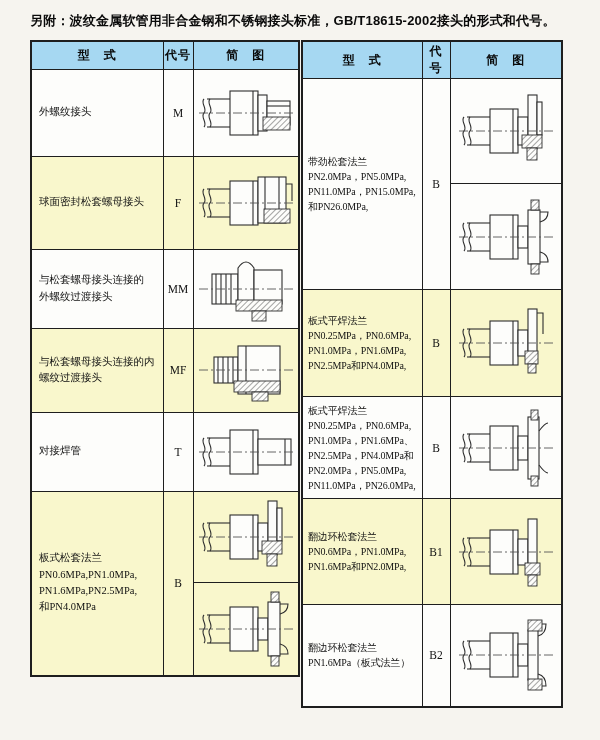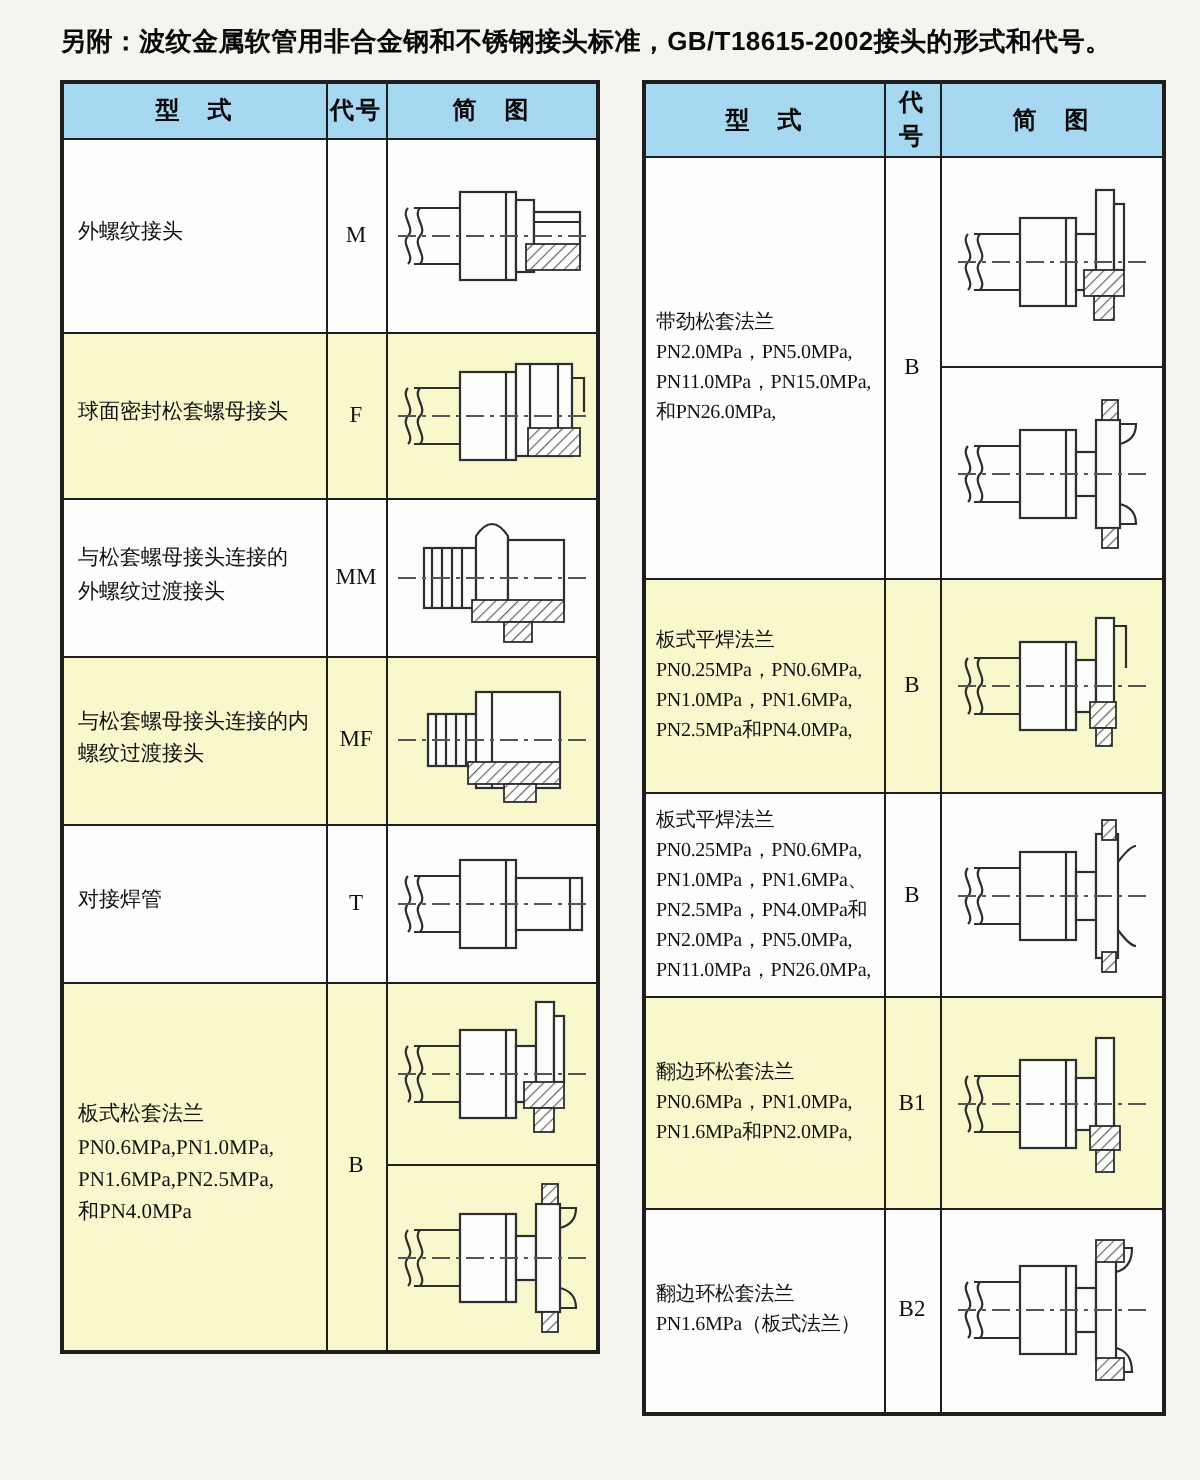--- a/index.html
+++ b/index.html
@@ -19,21 +19,21 @@
     overflow:hidden;
   }
   .title{
     position:absolute;left:30px;top:12px;
     font-family:"Liberation Sans", sans-serif;
     font-weight:bold;font-size:13px;letter-spacing:0.2px;
     color:#0a0a0a;white-space:nowrap;
   }
   .tables{
     position:absolute;left:30px;top:40px;
-    display:flex;gap:21px;align-items:flex-start;
+    display:flex;gap:1px;align-items:flex-start;
   }
   table.ftable{
     border-collapse:collapse;
     background:var(--cell);
     border:2px solid var(--border);
     table-layout:fixed;
   }
   table.ftable th,table.ftable td{
     border:1.5px solid var(--border);
     overflow:hidden;
@@ -80,21 +80,21 @@
         <col style="width:106px">
       </colgroup>
     <thead>
       <tr>
         <th>型　式</th>
         <th>代号</th>
         <th>简　图</th>
       </tr>
     </thead>
     <tbody id="left-body">
-        <tr style="height: 97px;">
+        <tr style="height: 87px;">
           <td class="type">外螺纹接头</td>
           <td class="code">M</td>
           <td class="diagram">
             <div class="diag">
               <svg width="100" height="78" viewBox="0 0 100 78">
                 <defs>
                   <pattern id="h1" width="4" height="4" patternUnits="userSpaceOnUse" patternTransform="rotate(45)">
                     <rect width="4" height="4" fill="#fdfdfb"></rect>
                     <line x1="0" y1="0" x2="0" y2="4" stroke="#666" stroke-width="1.2"></line>
                   </pattern>
@@ -108,21 +108,21 @@
                 <rect x="62" y="21" width="9" height="36" fill="#fdfdfb" stroke="#2e2e2e" stroke-width="1.1"></rect>
                 <rect x="71" y="27" width="23" height="24" fill="#fdfdfb" stroke="#2e2e2e" stroke-width="1.1"></rect>
                 <line x1="71" y1="32" x2="94" y2="32" stroke="#2e2e2e" stroke-width="1.1" fill="none"></line>
                 <line x1="71" y1="46" x2="94" y2="46" stroke="#2e2e2e" stroke-width="1.1" fill="none"></line>
                 <rect x="67" y="43" width="27" height="13" fill="url(#h1)" stroke="#2e2e2e" stroke-width="0.9"></rect>
                 <line x1="3" y1="39" x2="97" y2="39" stroke="#555" stroke-width="0.9" stroke-dasharray="9 3 2 3"></line>
               </svg>
             </div>
           </td>
         </tr>
-        <tr class="hl" style="height: 83px;">
+        <tr class="hl" style="height: 93px;">
           <td class="type">球面密封松套螺母接头</td>
           <td class="code">F</td>
           <td class="diagram">
             <div class="diag">
               <svg width="100" height="78" viewBox="0 0 100 78">
                 <defs>
                   <pattern id="h2" width="4" height="4" patternUnits="userSpaceOnUse" patternTransform="rotate(45)">
                     <rect width="4" height="4" fill="#fdfdfb"></rect>
                     <line x1="0" y1="0" x2="0" y2="4" stroke="#666" stroke-width="1.2"></line>
                   </pattern>

